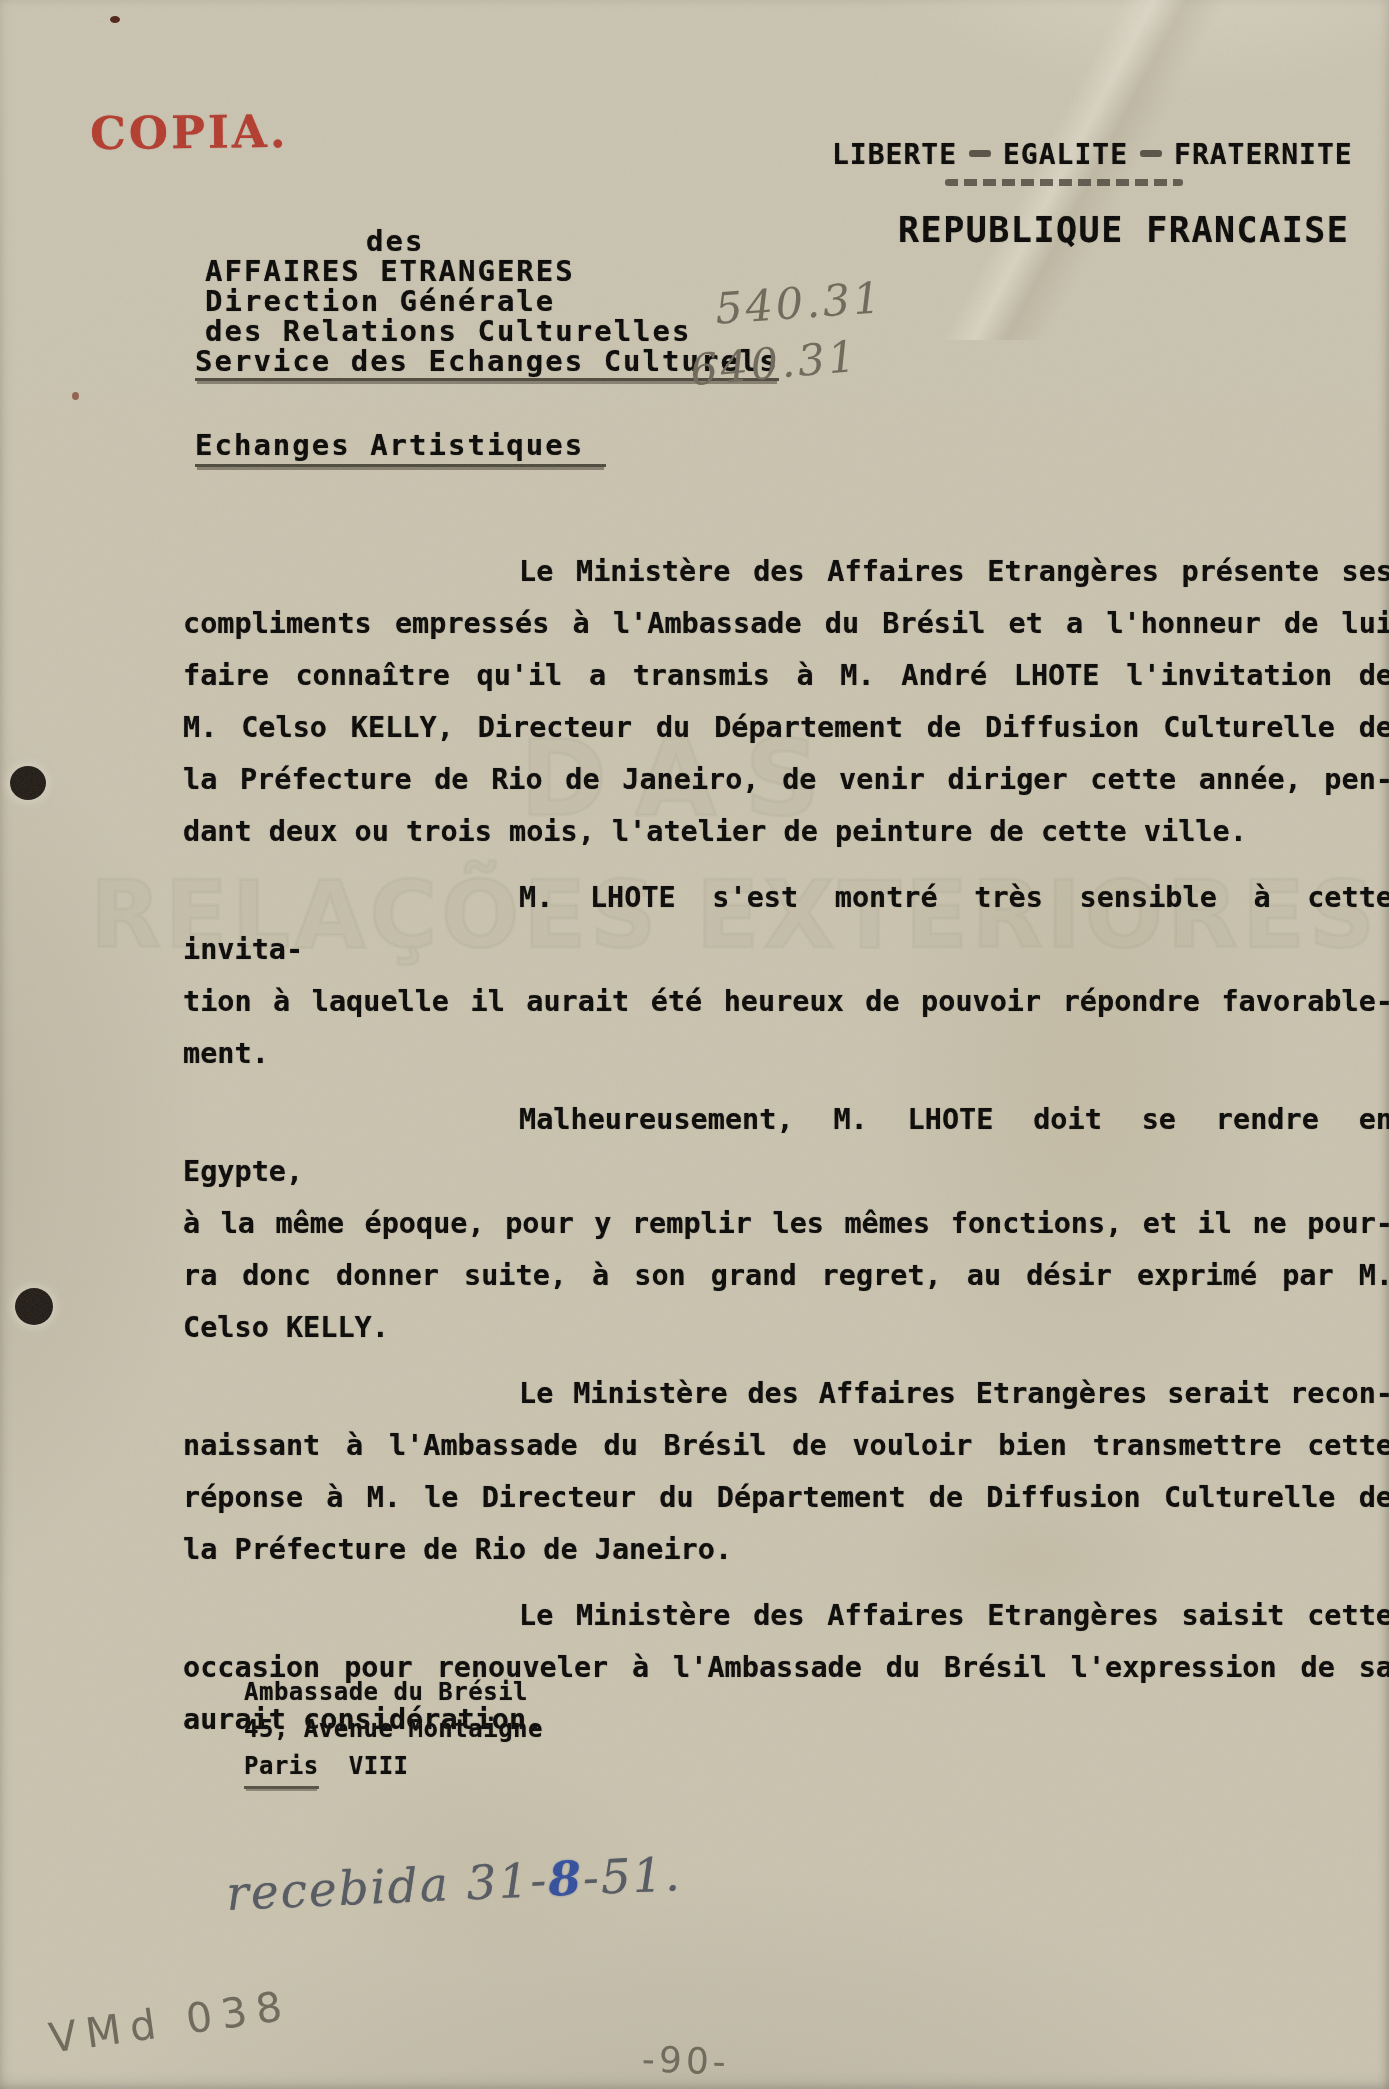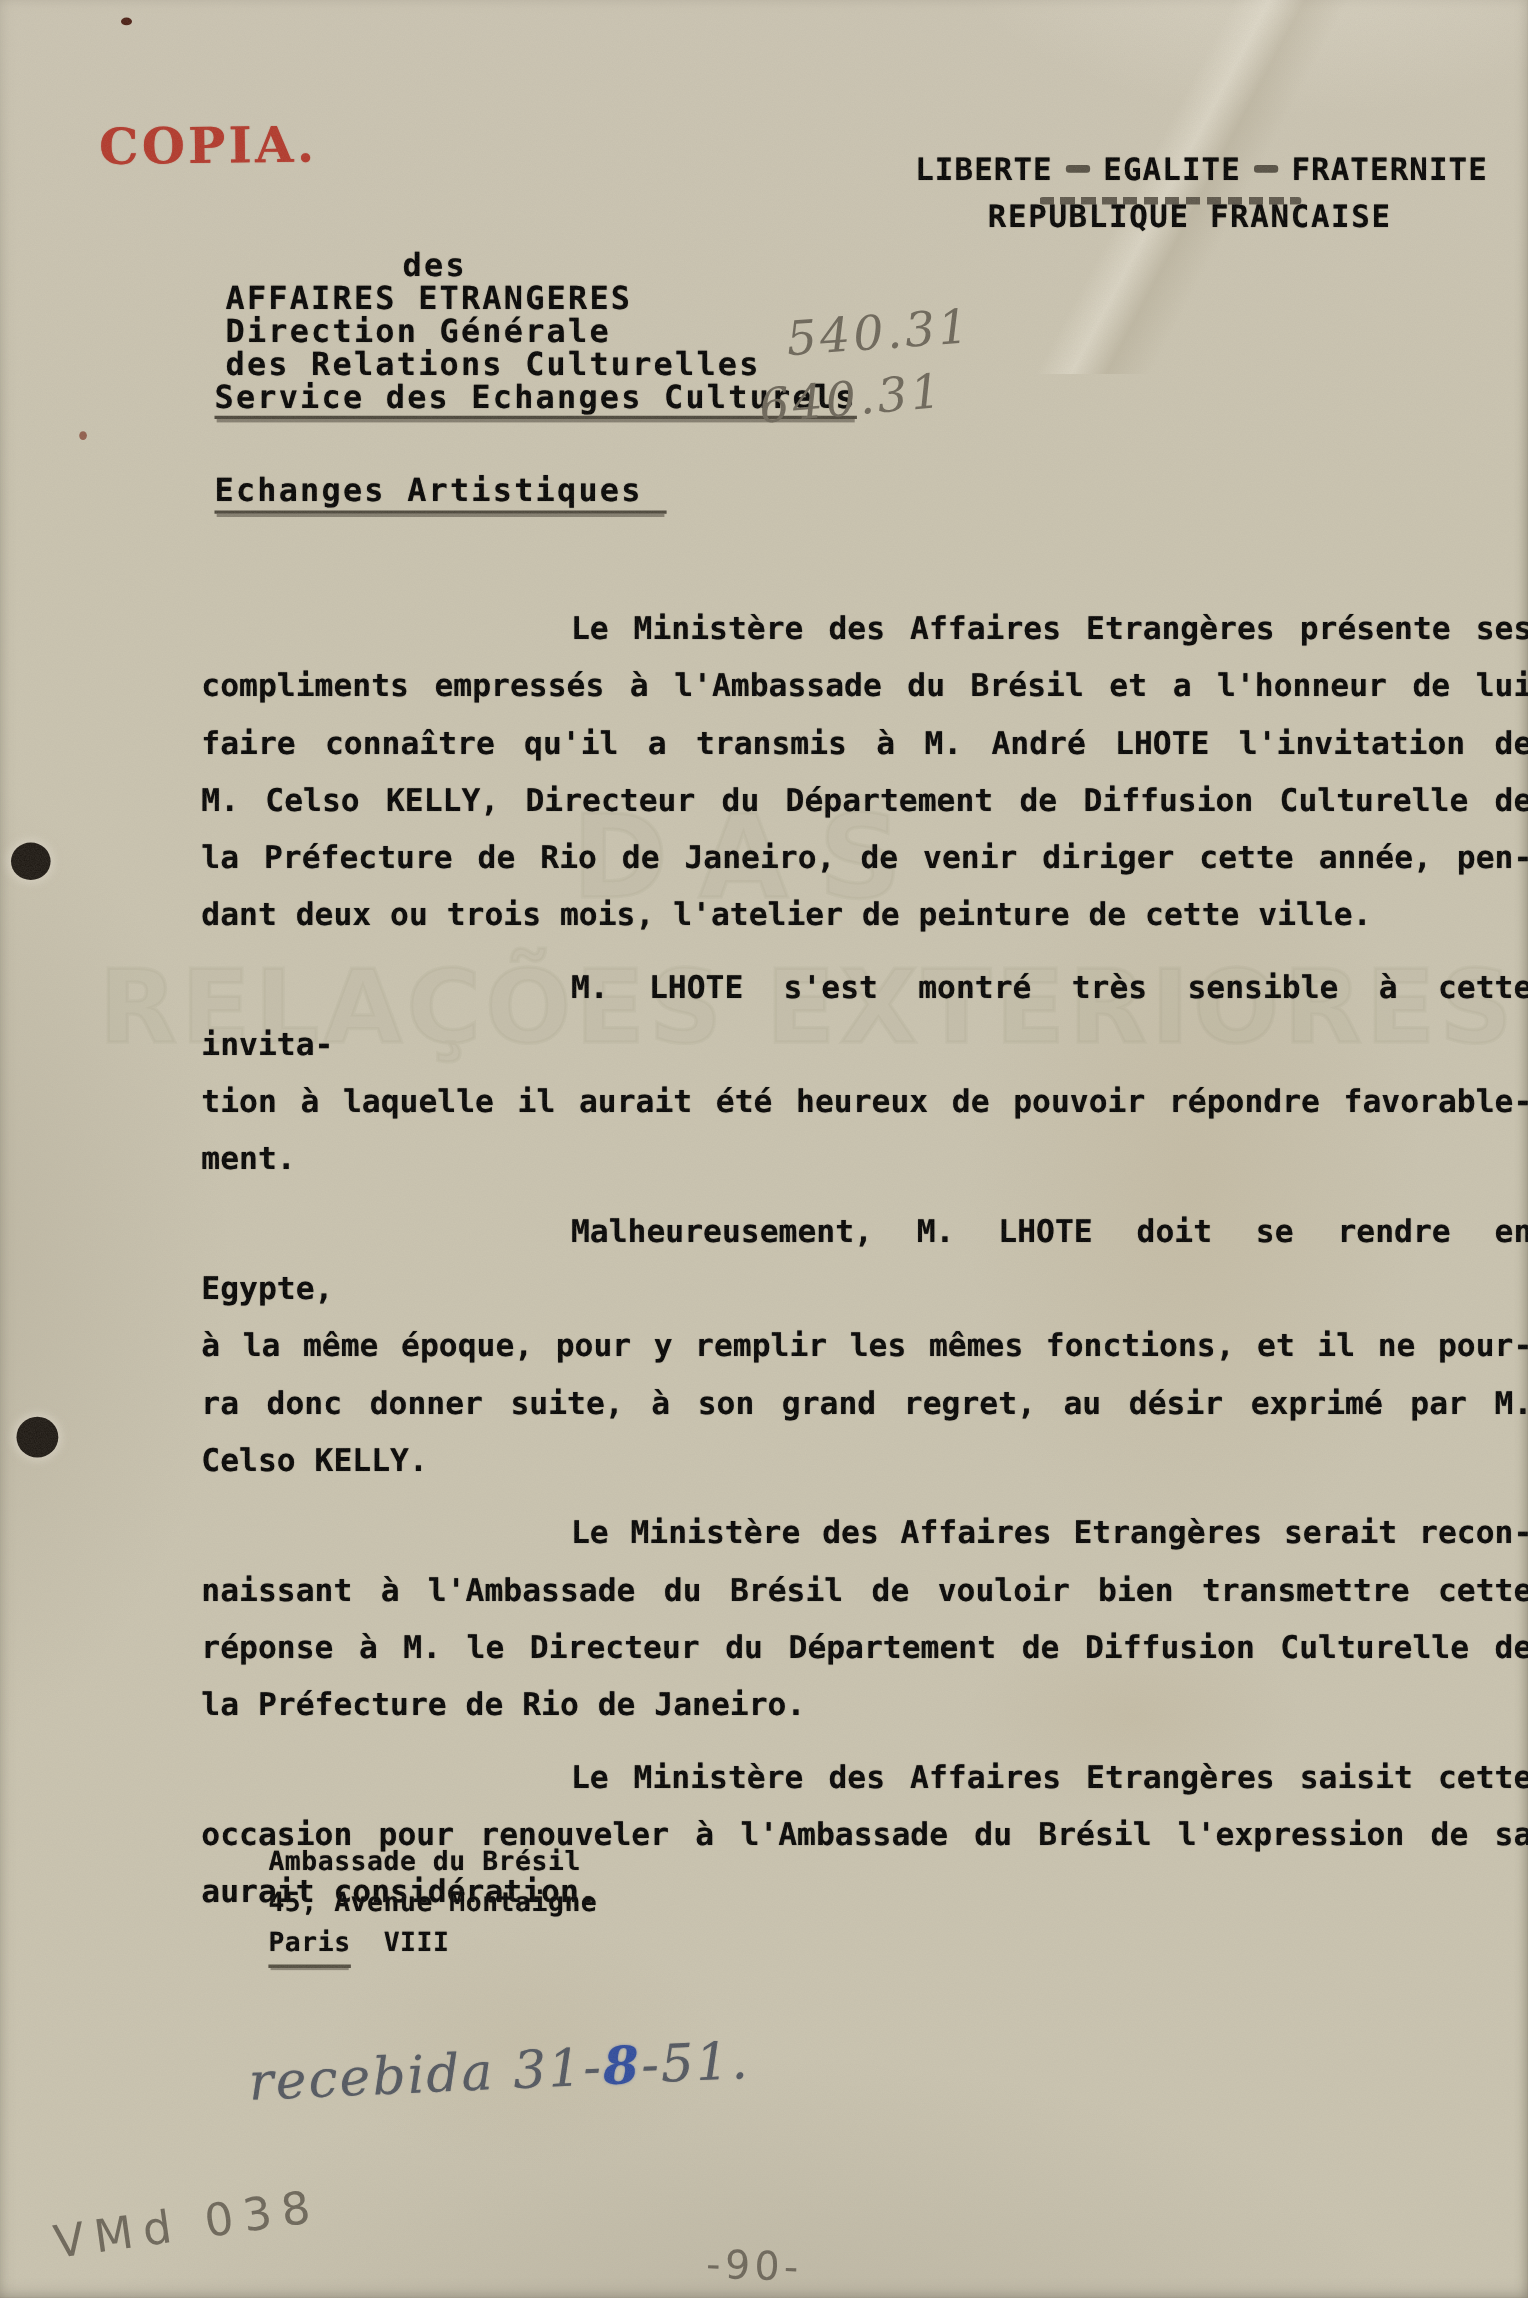--- a/index.html
+++ b/index.html
@@ -31,21 +31,21 @@
 
   .copia{position:absolute;left:90px;top:106px;font-family:"DejaVu Serif",serif;
     font-weight:bold;font-size:45px;letter-spacing:3px;color:#b33629;
     text-shadow:0 0 1px rgba(179,54,41,.7); transform:rotate(-.6deg);}
 
   .hdr{position:absolute;left:832px;top:138px;font-size:28px;letter-spacing:1px;white-space:nowrap;}
   .hdr-sep{display:inline-block;width:22px;height:7px;border-radius:3px;
     background:rgba(62,56,46,.85); margin:0 12px; vertical-align:7px;}
   .hdr-divider{position:absolute;left:945px;top:179px;width:238px;height:7px;border-radius:3px;
     background:repeating-linear-gradient(90deg, rgba(62,56,46,.78) 0 13px, transparent 13px 19px);}
-  .republic{position:absolute;left:898px;top:180px;font-size:28px;letter-spacing:1.5px;white-space:nowrap;}
+  .republic{position:absolute;left:898px;top:210px;font-size:35px;letter-spacing:1.5px;white-space:nowrap;}
 
   .letterhead{position:absolute;left:168px;top:226px;font-size:29px;letter-spacing:2px;}
   .lh-line{line-height:30px;white-space:pre;}
   .lh-1{margin-left:140px;}
   .lh-2{margin-left:198px;}
   .lh-3,.lh-4,.lh-5{margin-left:37px;}
   .lh-6{margin-left:27px;}
   .u2{display:inline-block;border-bottom:3px solid rgba(60,54,44,.9);
       box-shadow:0 5px 0 -2px rgba(60,54,44,.5);padding-bottom:2px;text-align:center;}
   .subject{position:absolute;left:195px;top:428px;font-size:29px;letter-spacing:2px;padding-right:22px;}

